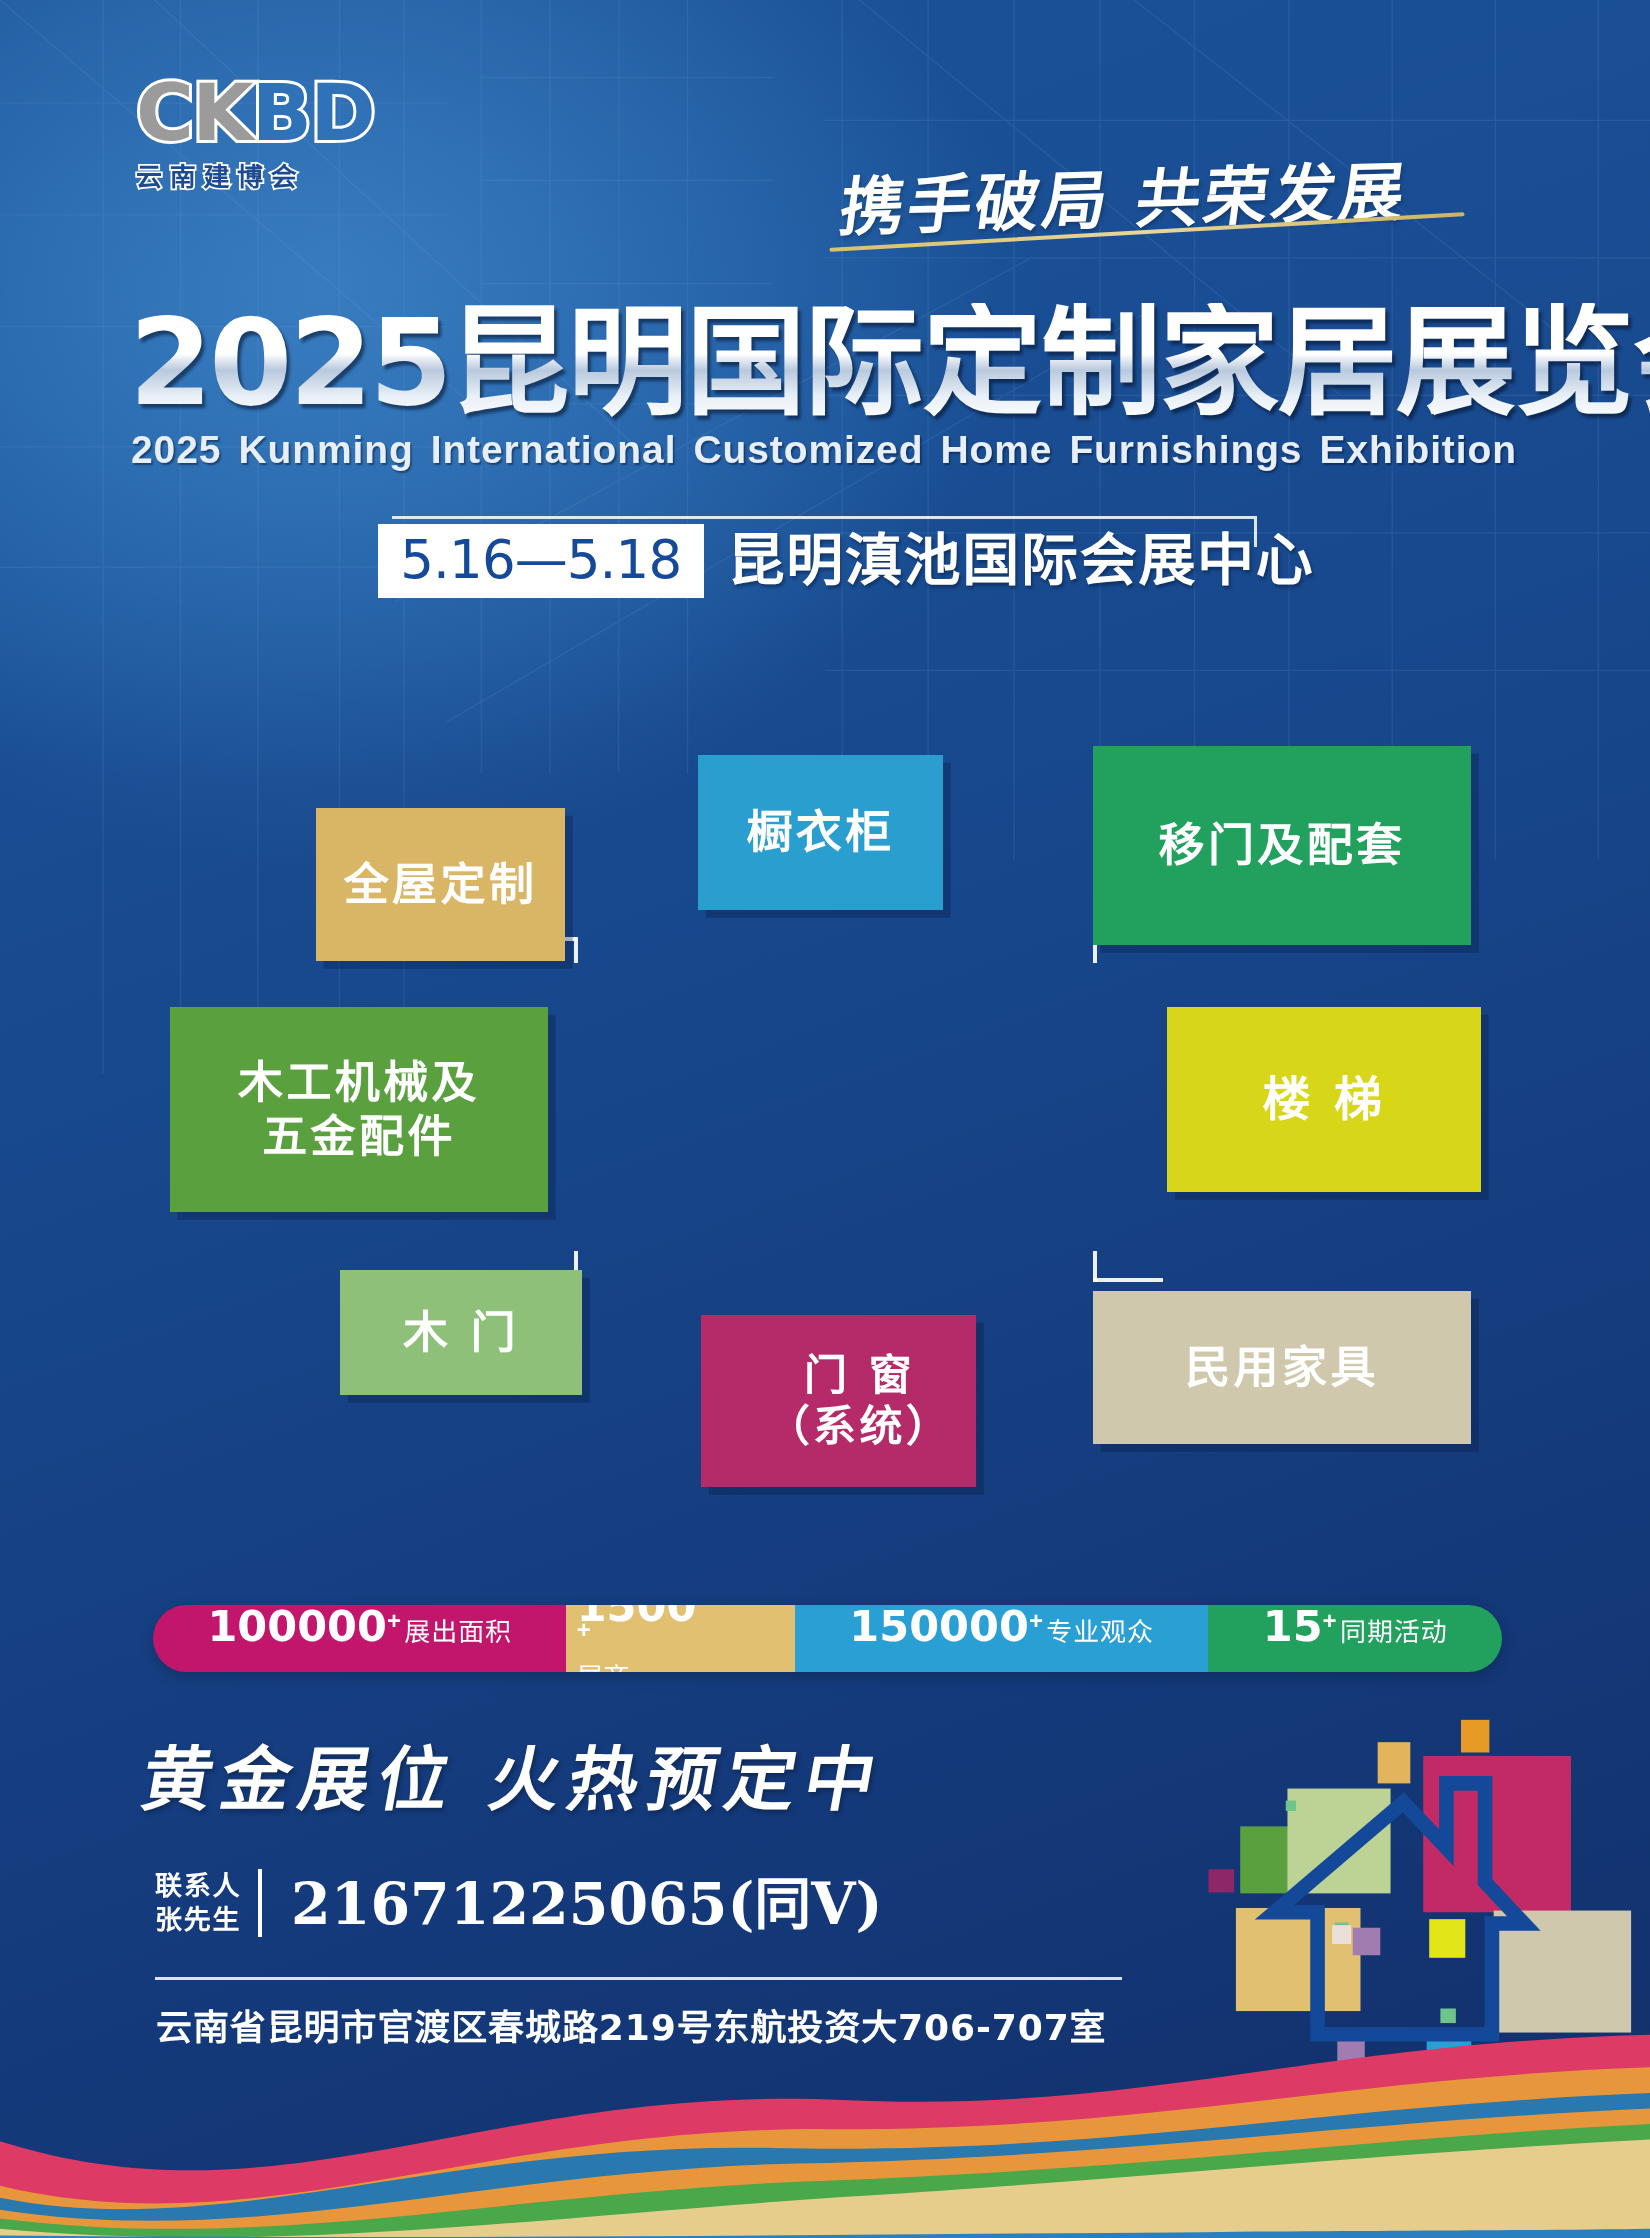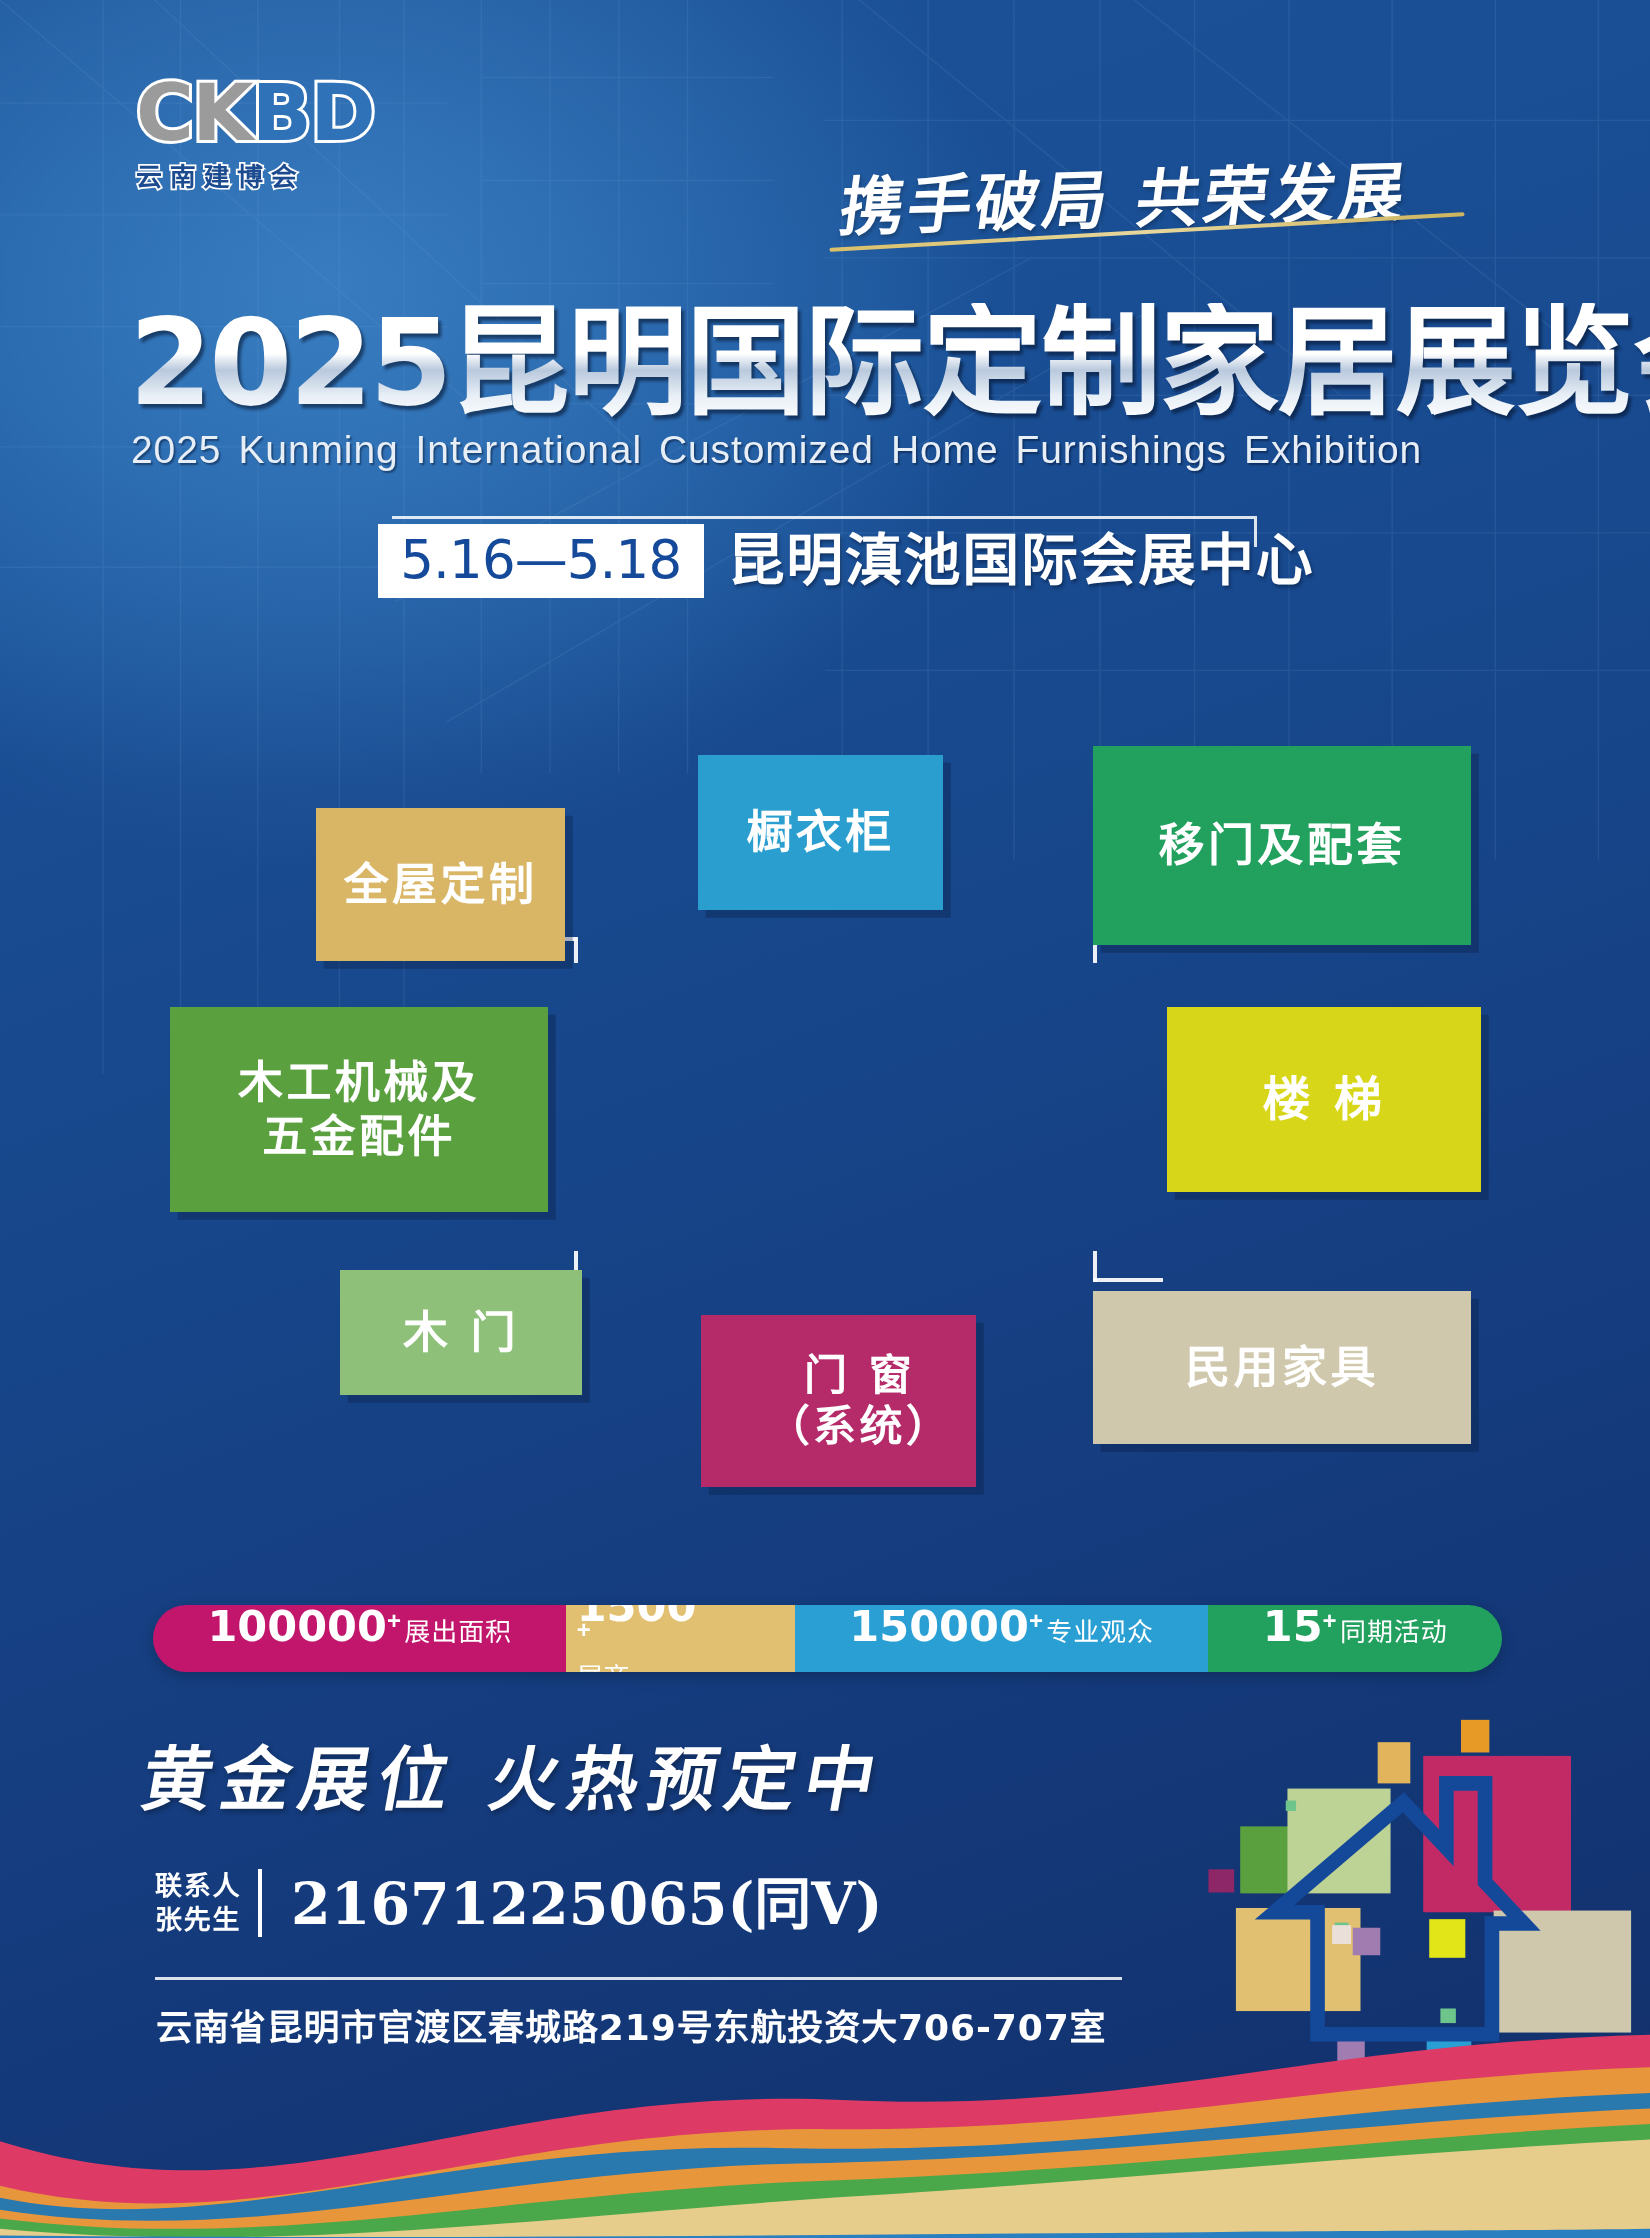--- a/index.html
+++ b/index.html
@@ -61,21 +61,21 @@
     font-size:120px; font-weight:700; letter-spacing:-1.7px; line-height:1;
     font-family:"DejaVu Sans","Liberation Sans",sans-serif;
     background:linear-gradient(180deg,#ffffff 0%,#ffffff 42%,#b9c9dd 56%,#e9f0f7 78%,#ffffff 100%);
     -webkit-background-clip:text; background-clip:text; color:transparent;
     filter:drop-shadow(3.4px 4.3px 1.7px rgba(3,16,40,.55));
     white-space:nowrap;
   }
   .title-cn .yr { letter-spacing:-3.4px; }
   .title-en {
     position:absolute; left:131px; top:428px;
-    font-size:39px; font-weight:400; letter-spacing:0.9px;
+    font-size:39px; font-weight:700; letter-spacing:0.9px;
     color:#e7eef6; white-space:nowrap;
     font-family:"Liberation Sans","DejaVu Sans",sans-serif;
     text-shadow:1.7px 1.7px 1.7px rgba(3,16,40,.45);
   }
   .title-en span { margin-right:17px; }
 
   .venue-row { position:absolute; left:378px; top:524px; display:flex; align-items:stretch; }
   .date-chip {
     background:#ffffff; color:#15499a;
     font-size:53px; font-weight:400; letter-spacing:-0.9px;

